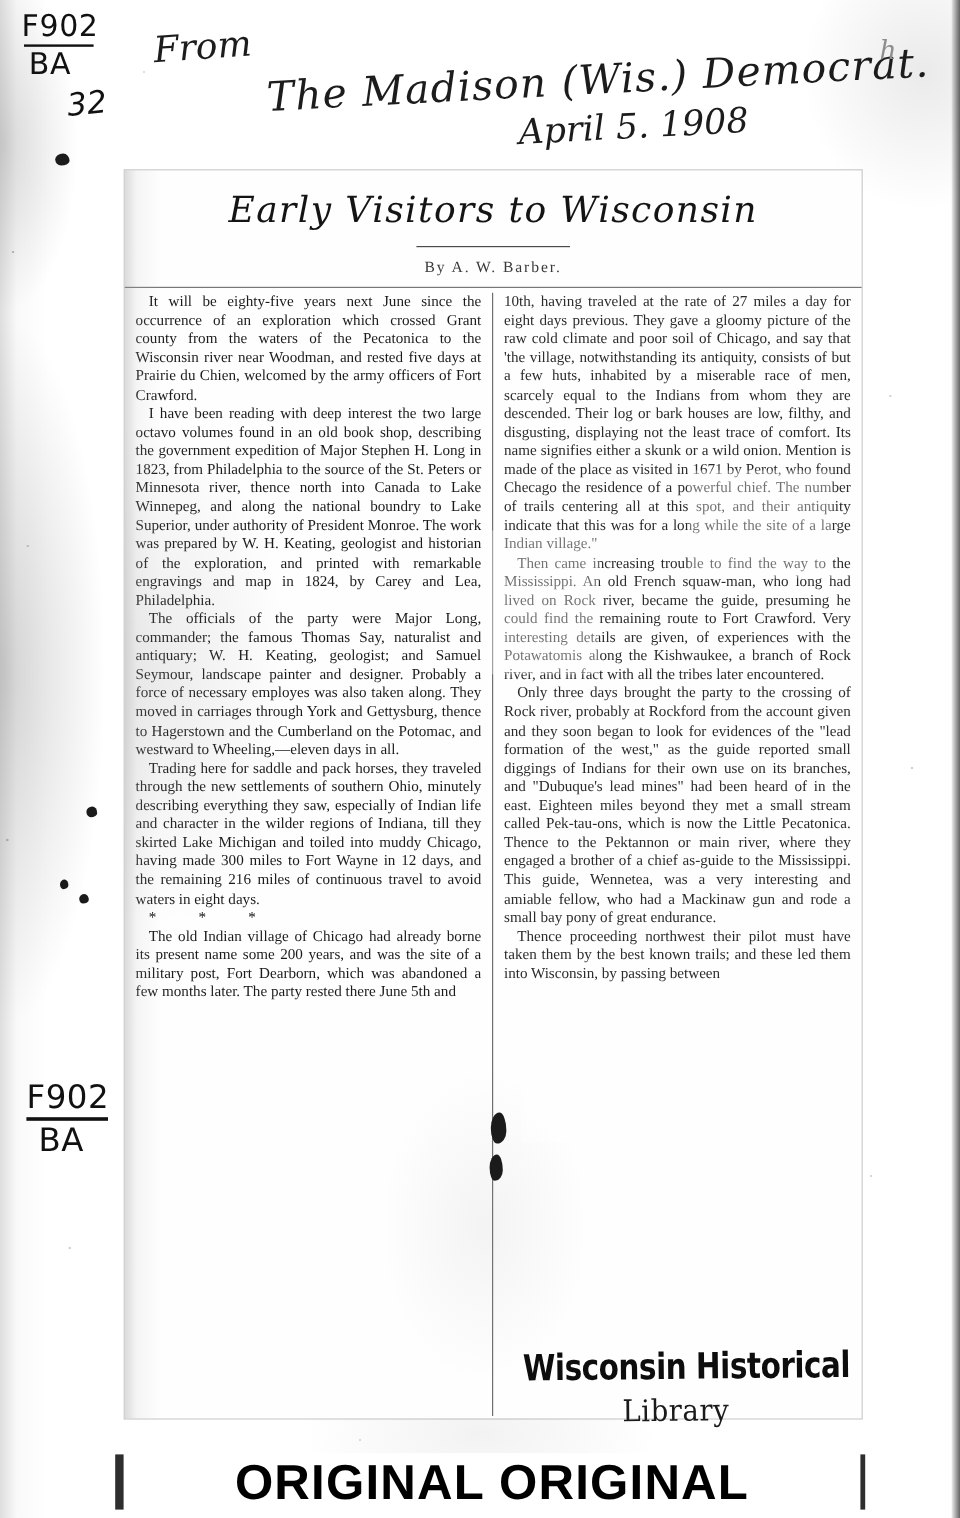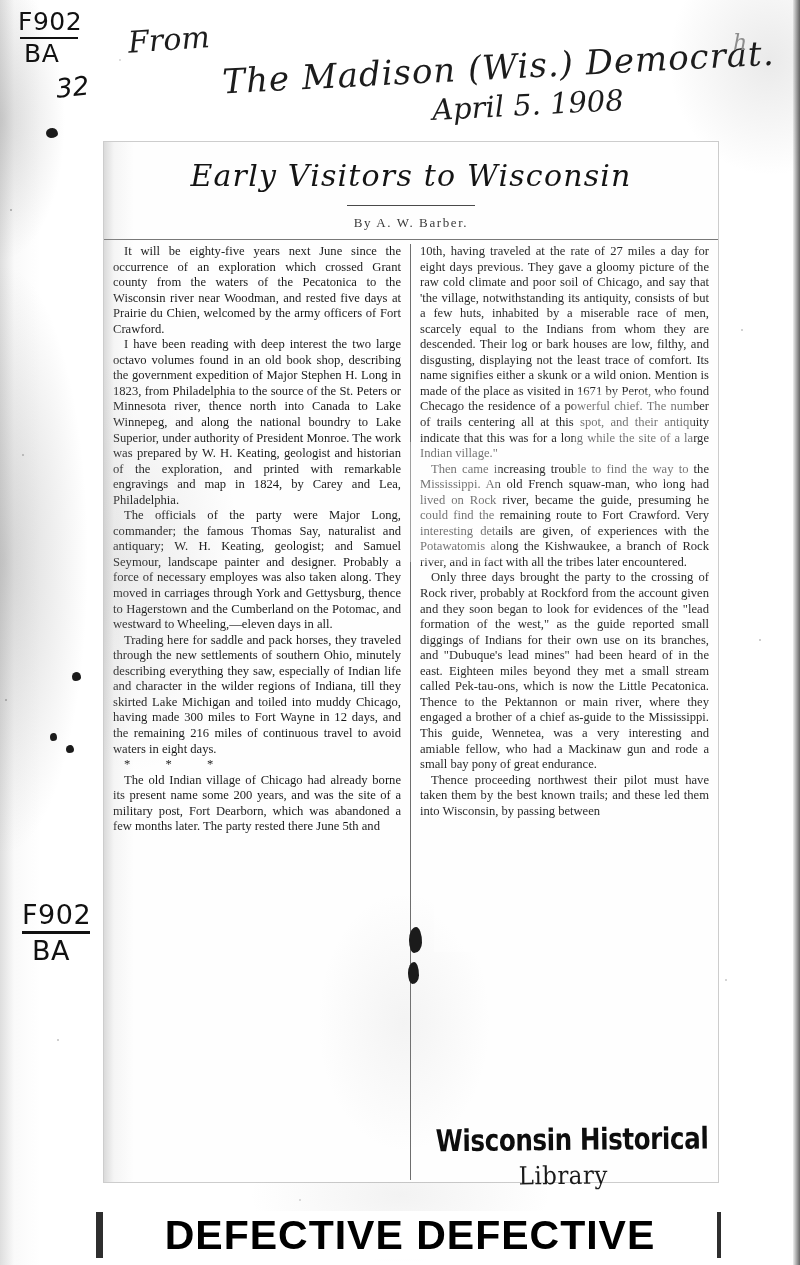--- a/index.html
+++ b/index.html
@@ -345,16 +345,16 @@
   <div class="blot" style="left:408px; top:962px; width:11px; height:22px;"></div>
 
   <div id="lib-stamp">
     <span class="line1">Wisconsin Historical</span>
     <span class="line2">Library</span>
   </div>
 
   <div class="banner-tick" style="left:96px;"></div>
   <div class="banner-tick" style="left:712px;"></div>
   <div id="defective">
-    <span>DEFECTIVE DEFECTIVE</span>
+    <span>ORIGINAL ORIGINAL</span>
   </div>
 
 </div>
 
 </body></html>

